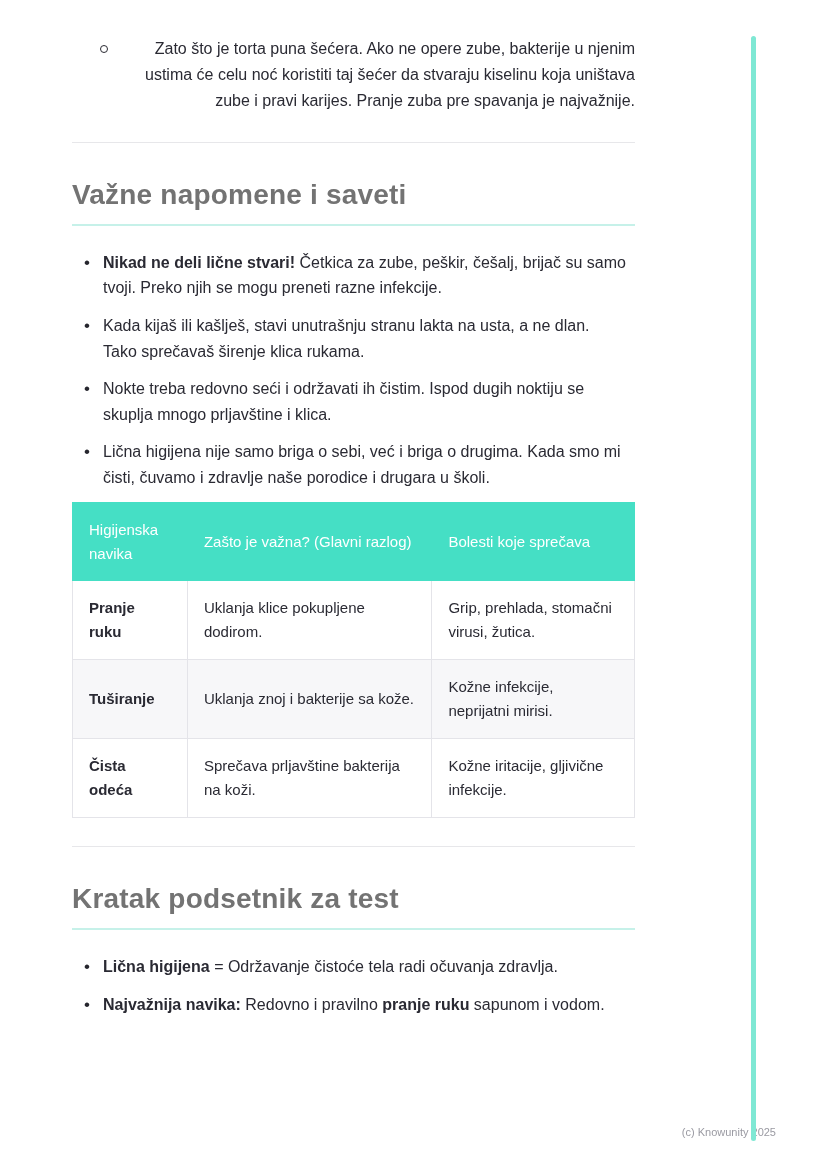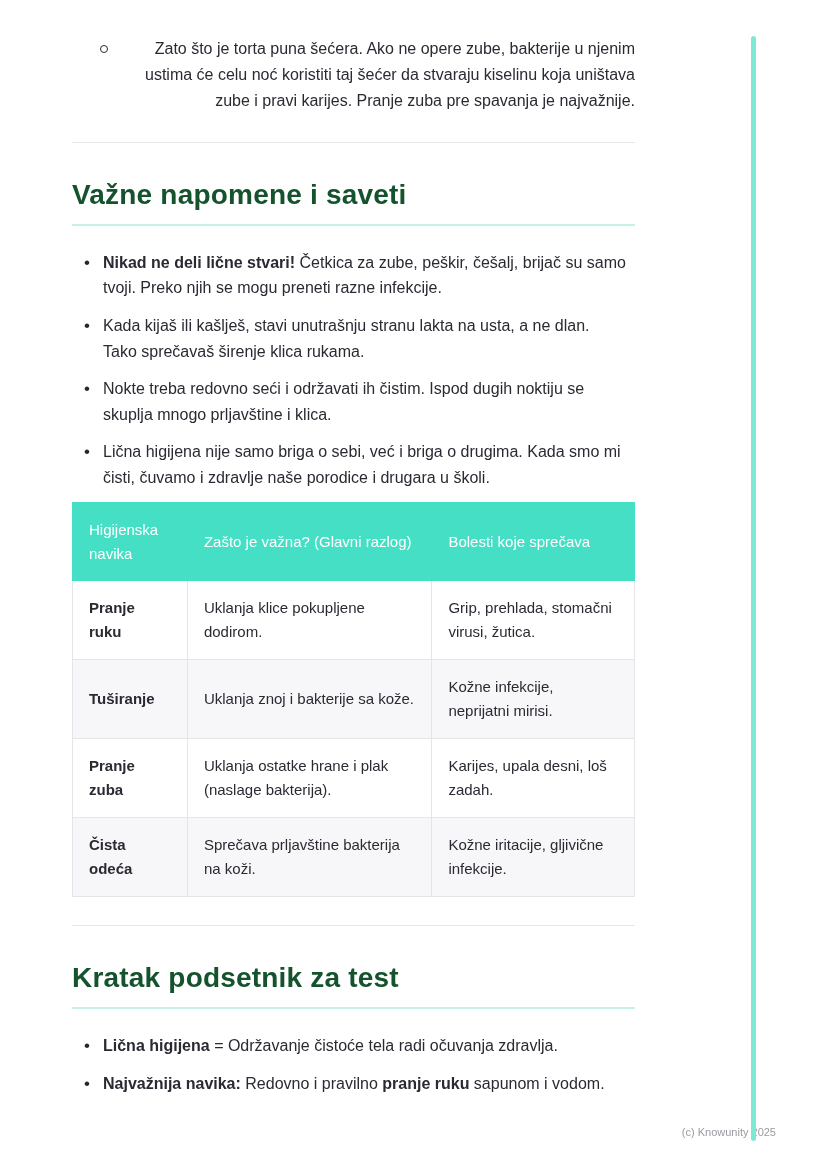--- a/index.html
+++ b/index.html
@@ -22,21 +22,21 @@
   .intro-item { display: flex; gap: 12px; font-size: 16px; line-height: 1.62; text-align: right; }
   .circle-marker {
     flex: 0 0 auto; width: 6px; height: 6px;
     border: 1.6px solid #2b2b33; border-radius: 50%;
     margin-top: 9px;
   }
 
   .divider { border: none; border-top: 1px solid #e7e7ea; margin: 28px 0 0 0; }
 
   .section-title {
-    color: #14532d;
+    color: #737373;
     font-size: 28px; font-weight: 700;
     margin: 36px 0 13px 0;
     letter-spacing: 0.2px;
   }
   .title-rule { border: none; border-top: 2px solid #c6f1e9; margin: 0 0 24px 0; }
 
   ul.bullets { list-style: none; margin: 8px; padding: 0; }
   ul.bullets li {
     position: relative;
     padding-left: 23px;
@@ -133,25 +133,20 @@
         <td class="habit">Pranje ruku</td>
         <td>Uklanja klice pokupljene dodirom.</td>
         <td>Grip, prehlada, stomačni virusi, žutica.</td>
       </tr>
       <tr>
         <td class="habit">Tuširanje</td>
         <td>Uklanja znoj i bakterije sa kože.</td>
         <td>Kožne infekcije, neprijatni mirisi.</td>
       </tr>
       <tr>
-        <td class="habit">Pranje zuba</td>
-        <td>Uklanja ostatke hrane i plak (naslage bakterija).</td>
-        <td>Karijes, upala desni, loš zadah.</td>
-      </tr>
-      <tr>
         <td class="habit">Čista odeća</td>
         <td>Sprečava prljavštine bakterija na koži.</td>
         <td>Kožne iritacije, gljivične infekcije.</td>
       </tr>
     </tbody>
   </table>
 
   <hr class="divider">
 
   <h2 class="section-title">Kratak podsetnik za test</h2>

